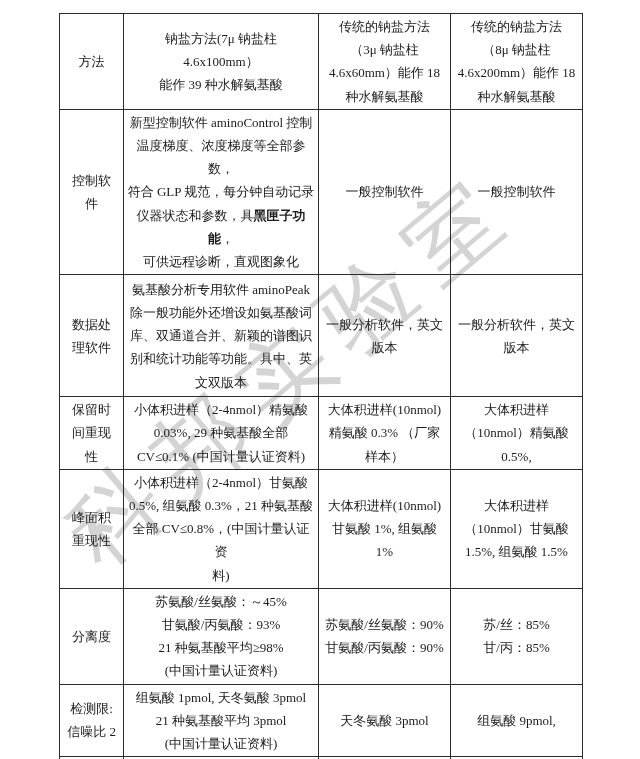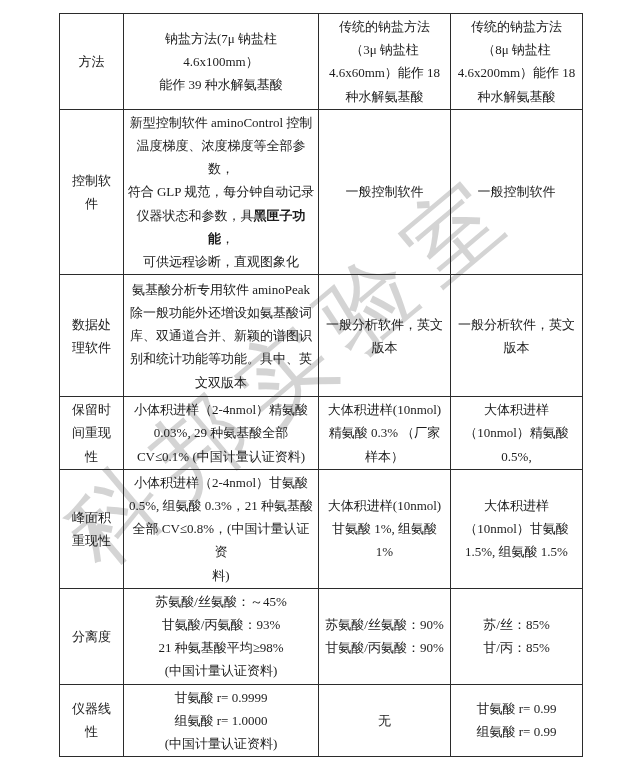--- a/index.html
+++ b/index.html
@@ -144,20 +144,29 @@
         <td class="hd">分离度</td>
         <td>苏氨酸/丝氨酸：～45%
 甘氨酸/丙氨酸：93%
 21 种氨基酸平均≥98%
 (中国计量认证资料)</td>
         <td>苏氨酸/丝氨酸：90%
 甘氨酸/丙氨酸：90%</td>
         <td>苏/丝：85%
 甘/丙：85%</td>
       </tr>
+      <tr class="r7">
+        <td class="hd">检测限:
+信噪比 2</td>
+        <td>组氨酸 1pmol, 天冬氨酸 3pmol
+21 种氨基酸平均 3pmol
+(中国计量认证资料)</td>
+        <td>天冬氨酸 3pmol</td>
+        <td>组氨酸 9pmol,</td>
+      </tr>
       <tr class="r8">
         <td class="hd">仪器线
 性</td>
         <td>甘氨酸 r= 0.9999
 组氨酸 r= 1.0000
 (中国计量认证资料)</td>
         <td>无</td>
         <td>甘氨酸 r= 0.99
 组氨酸 r= 0.99</td>
       </tr>

